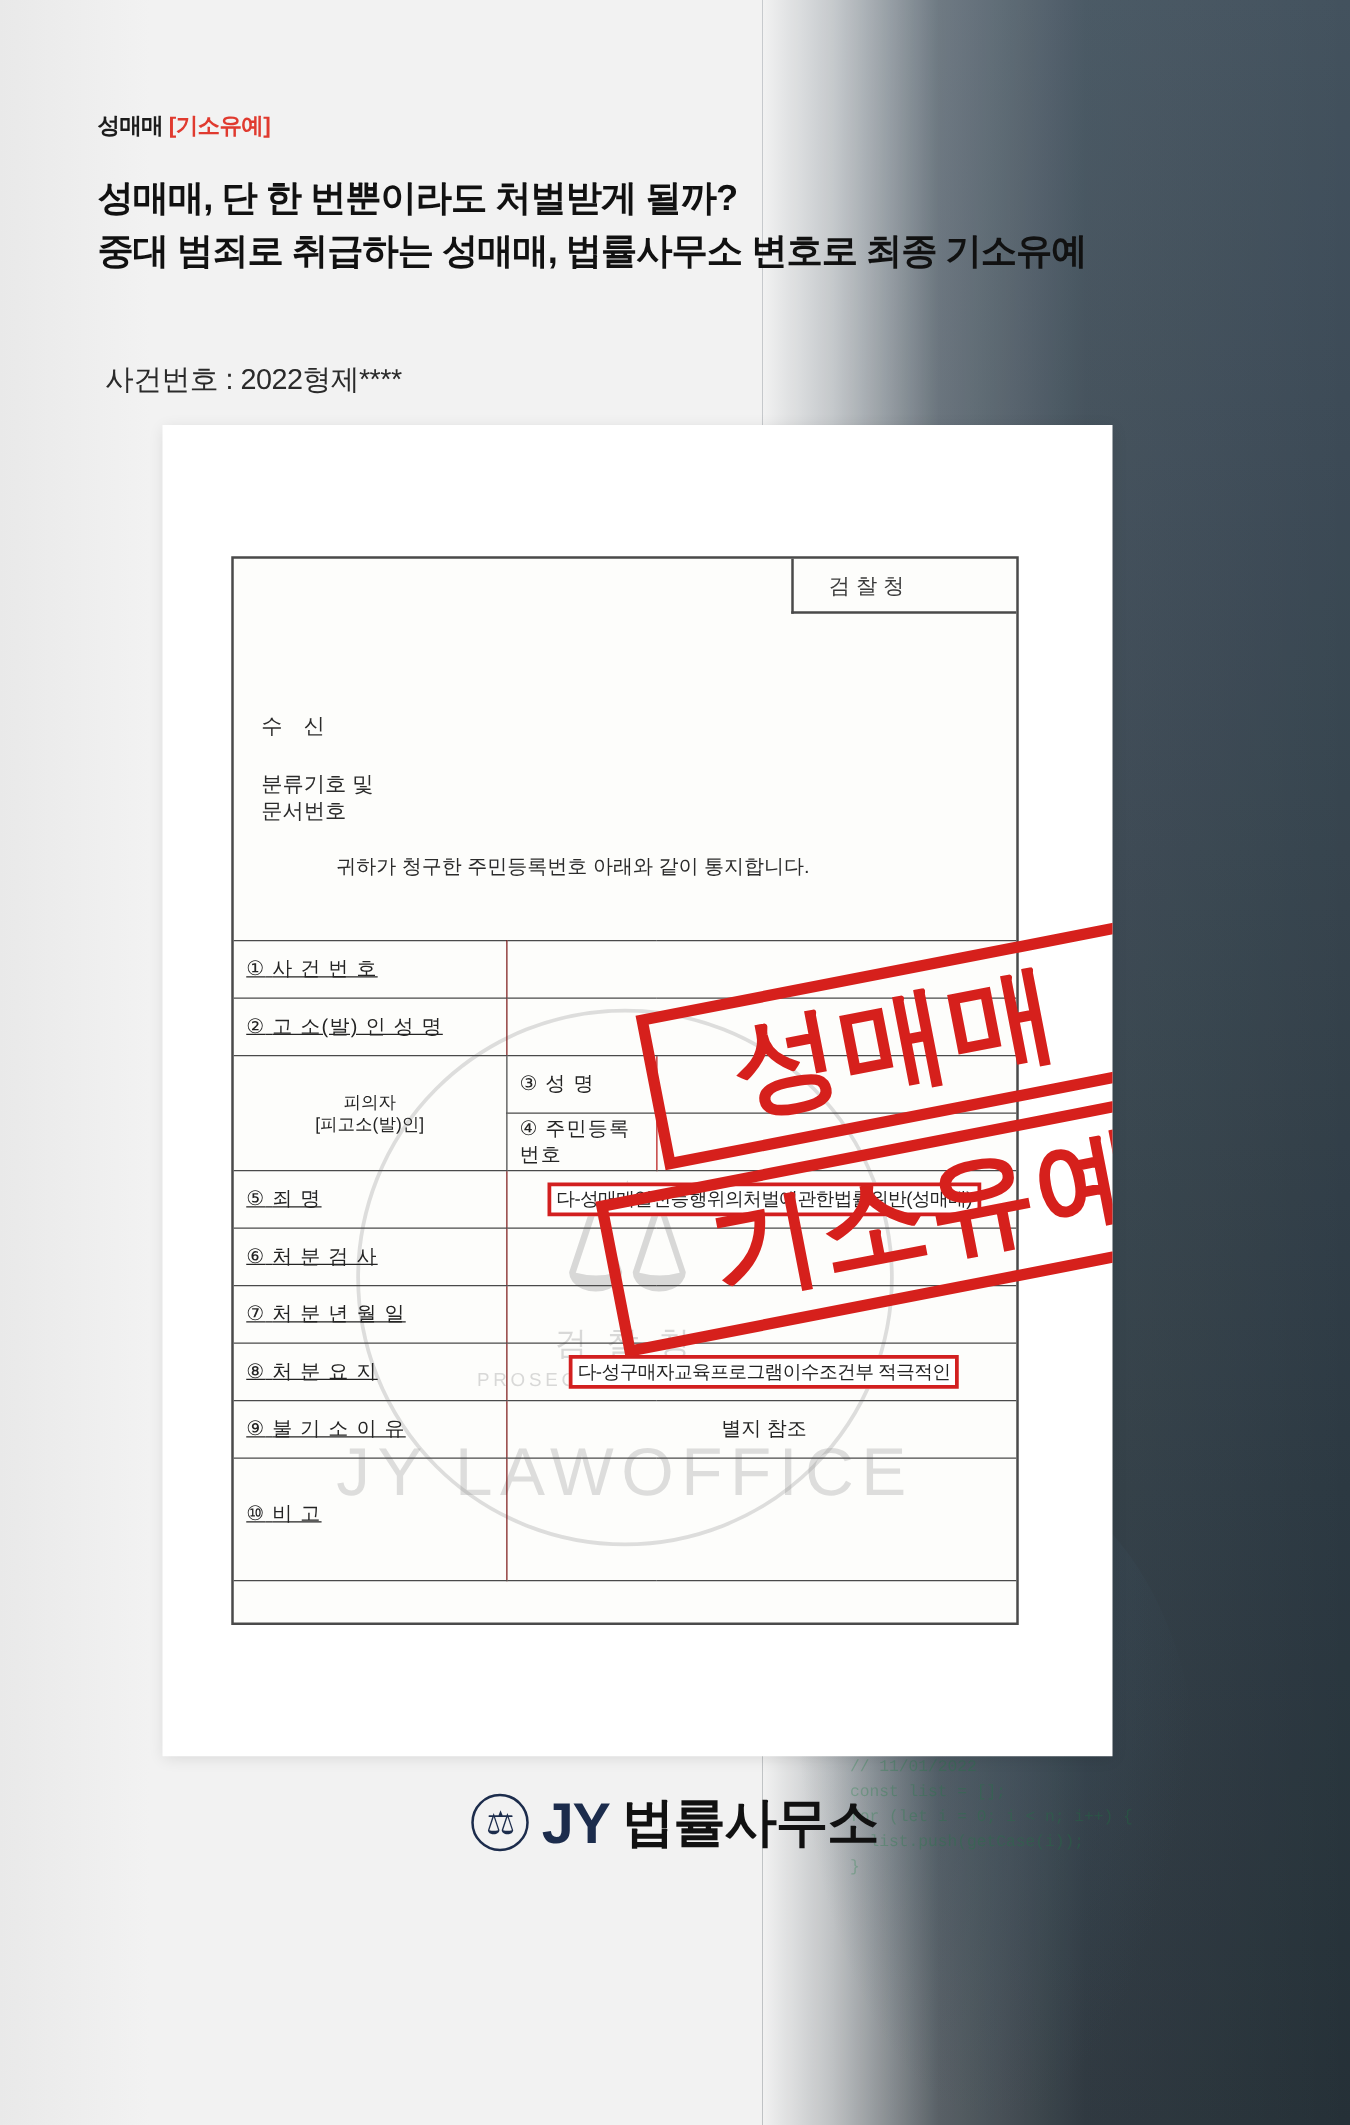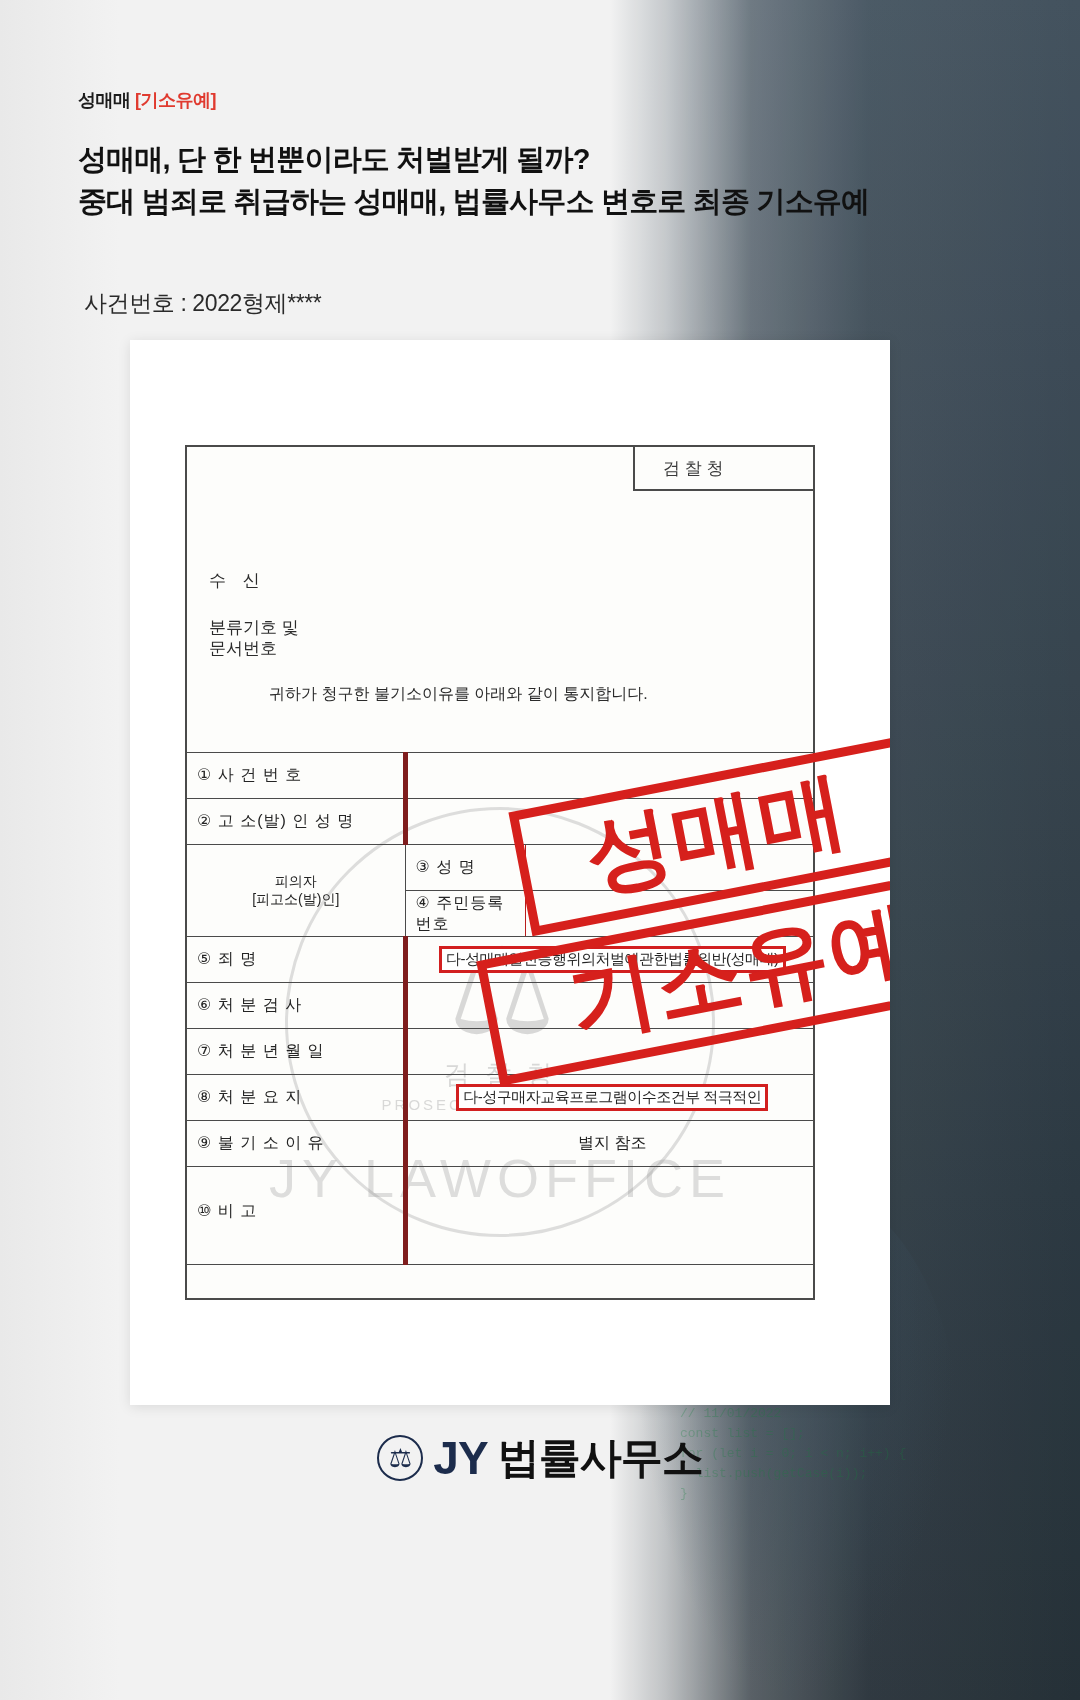--- a/index.html
+++ b/index.html
@@ -223,22 +223,23 @@
   .form-table td {
     border: 1px solid #4a4a4a;
     border-left: none;
     border-right: none;
     height: 46px;
     padding: 0 10px;
     vertical-align: middle;
   }
   .form-table td.label {
     width: 218px;
-    border-right: 5px solid #7f1d1d;
+    border-right: 1px solid #7f1d1d;
     letter-spacing: 1px;
+    text-decoration: underline;
   }
   .form-table td.sublabel {
     width: 120px;
     border-right: 1px solid #b91c1c;
     letter-spacing: 1px;
   }
   .form-table td.party {
     width: 98px;
     border-right: 1px solid #4a4a4a;
     text-align: center;
@@ -380,21 +381,21 @@
 
     <div class="form-meta">
       <div class="meta-row">
         <div class="meta-label">수   신</div>
         <div class="meta-value"></div>
       </div>
       <div class="meta-row">
         <div class="meta-label tight">분류기호 및<br>문서번호</div>
         <div class="meta-value"></div>
       </div>
-      <div class="meta-note">귀하가 청구한 불기소이유를 아래와 같이 통지합니다.</div>
+      <div class="meta-note">귀하가 청구한 주민등록번호 아래와 같이 통지합니다.</div>
     </div>
 
     <table class="form-table">
       <tbody>
         <tr>
           <td class="label">
             <span>①</span>
             <span>사  건  번  호</span>
           </td>
           <td class="value" colspan="2"></td>

